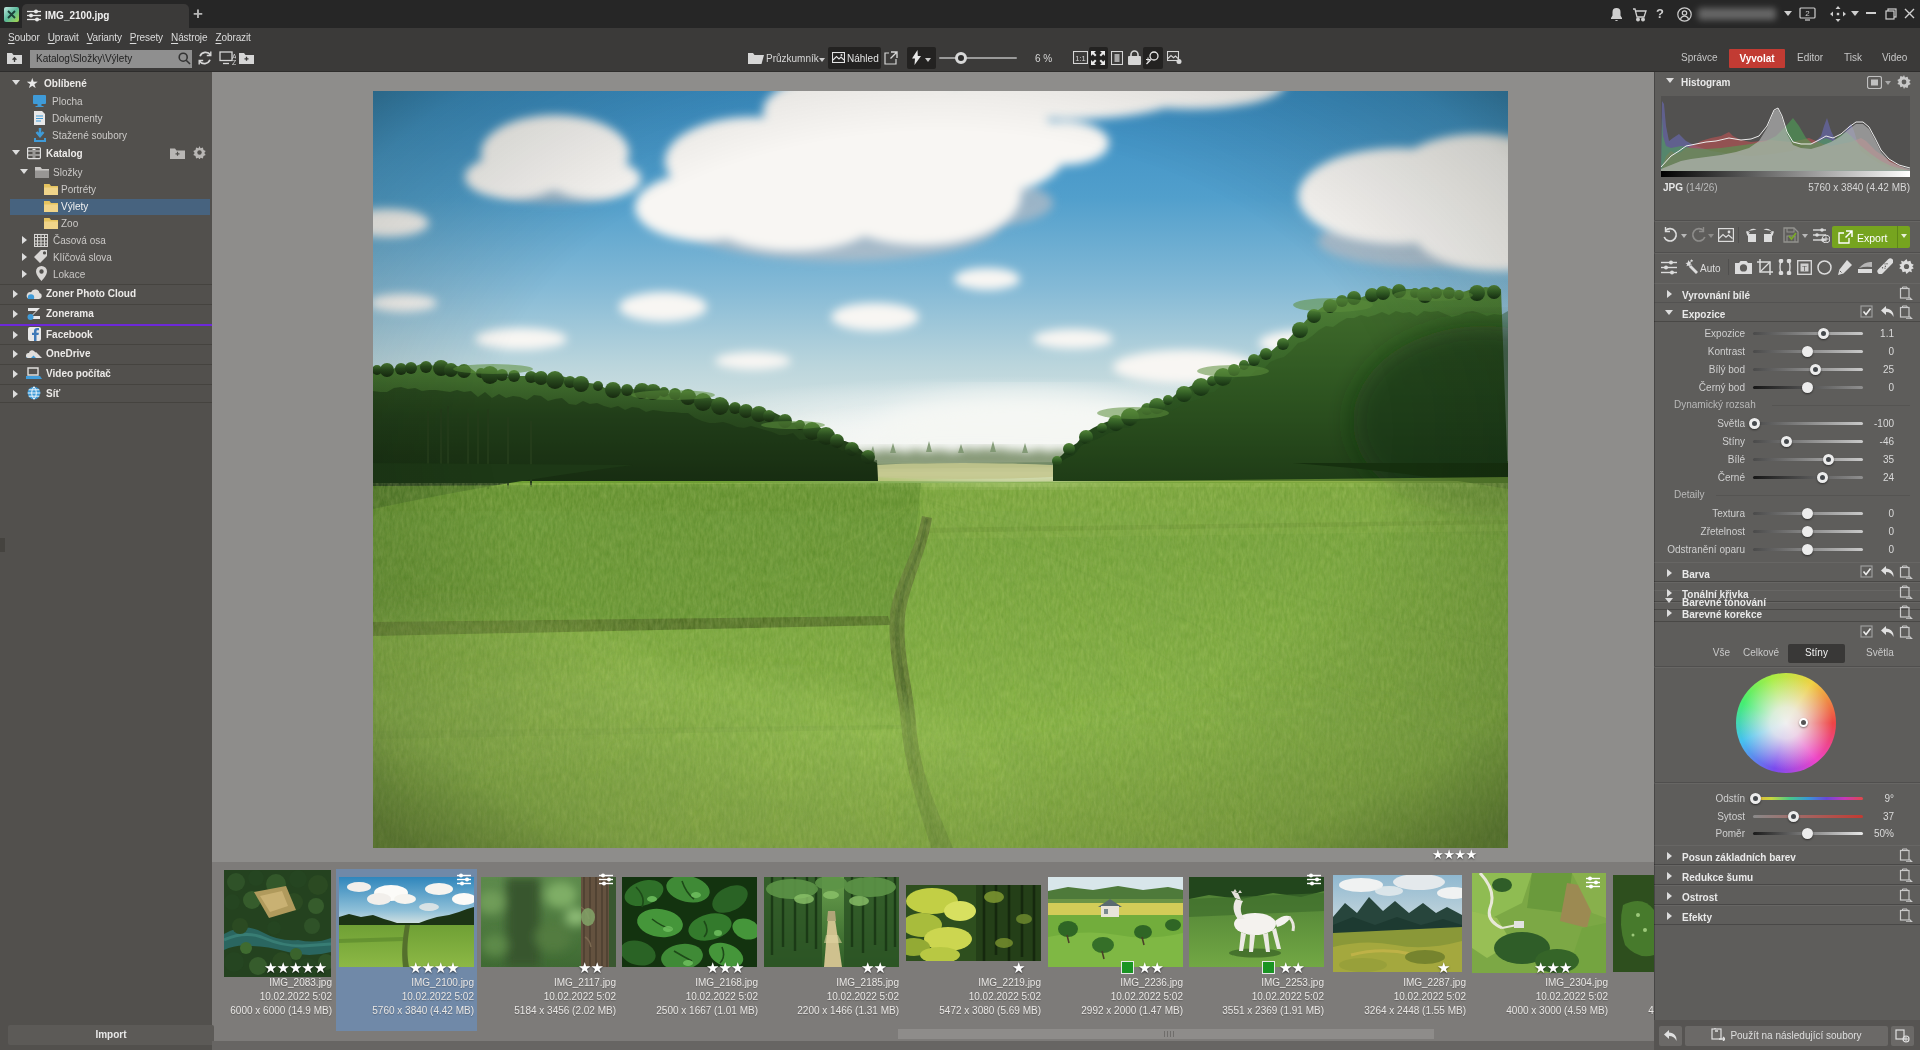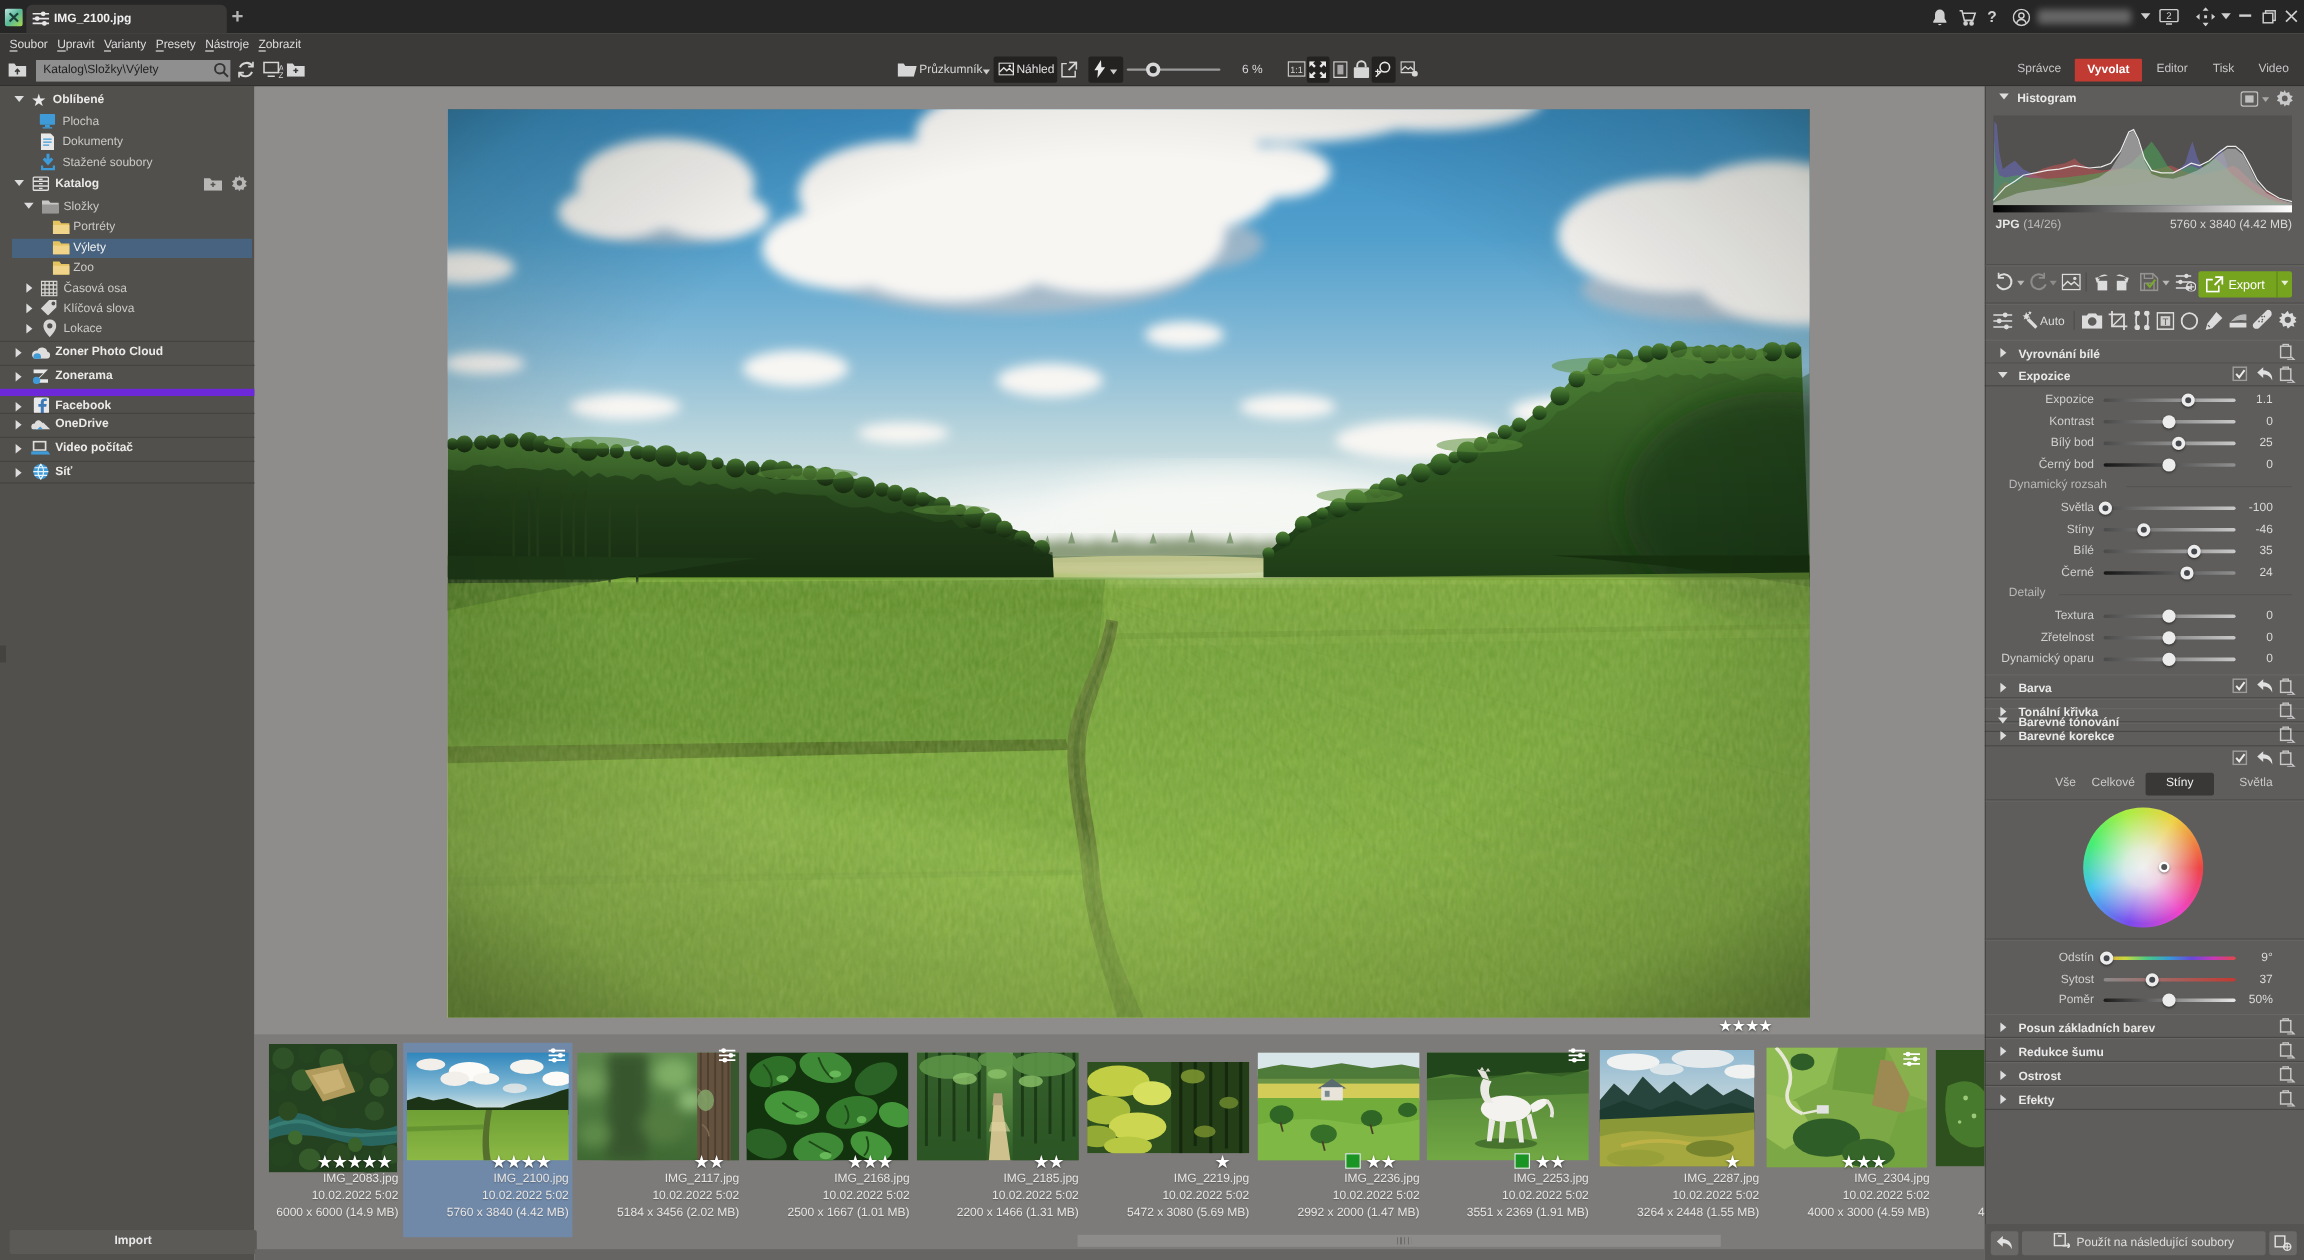--- a/index.html
+++ b/index.html
@@ -290,21 +290,21 @@
     <b class="abs" style="left:46px">Zoner Photo Cloud</b>
   </div>
 <div class="abs treerow" style="top:304px;height:19px;border-top:1px solid #45433f">
     <span class="abs arr-r" style="left:13px;top:5px"></span>
     <svg class="abs" style="left:27px;top:2px" width="14" height="13">
       <path d="M1 1h12L5 9h8v3H1l8-8H1z" fill="#e8e8e8"></path>
       <circle cx="3.5" cy="10" r="3" fill="#3f9bd8"></circle>
     </svg>
     <b class="abs" style="left:46px">Zonerama</b>
   </div>
-<div class="abs treerow" style="top:324px;height:20px;border-top:6px solid #6d28d9">
+<div class="abs treerow" style="top:324px;height:20px;border-top:2px solid #6d28d9">
     <span class="abs arr-r" style="left:13px;top:5px"></span>
     <svg class="abs" style="left:28px;top:1px" width="13" height="14">
       <rect width="13" height="14" rx="2" fill="#e8e8e8"></rect>
       <path d="M8.5 14V8h2l.4-2.3H8.5V4.3c0-.7.3-1.1 1.1-1.1h1.4V1.1C10.6 1 9.9 1 9.2 1 7.2 1 6 2.2 6 4v1.7H4V8h2v6z" fill="#3f7ab8"></path>
     </svg>
     <b class="abs" style="left:46px">Facebook</b>
   </div>
 <div class="abs treerow" style="top:344px;height:19px;border-top:1px solid #45433f">
     <span class="abs arr-r" style="left:13px;top:5px"></span>
     <svg class="abs" style="left:26px;top:3px" width="16" height="10">
@@ -1123,21 +1123,21 @@
       <span class="abs knob" style="left:148px;top:4px"></span>
       <span class="slval">0</span>
     </div>
 <div class="abs slrow" style="top:450px">
       <span class="sllab">Zřetelnost</span>
       <span class="abs track"></span>
       <span class="abs knob" style="left:148px;top:4px"></span>
       <span class="slval">0</span>
     </div>
 <div class="abs slrow" style="top:468px">
-      <span class="sllab">Dynamický oparu</span>
+      <span class="sllab">Odstranění oparu</span>
       <span class="abs track"></span>
       <span class="abs knob" style="left:148px;top:4px"></span>
       <span class="slval">0</span>
     </div>
 <div class="abs sec" style="top:490px">
       <span class="abs arr-r" style="left:13px;top:6px"></span>
       <b class="abs" style="left:28px;top:2px">Barva</b>
     </div>
 <div class="abs sec" style="top:510px">
       <span class="abs arr-r" style="left:13px;top:6px"></span>

